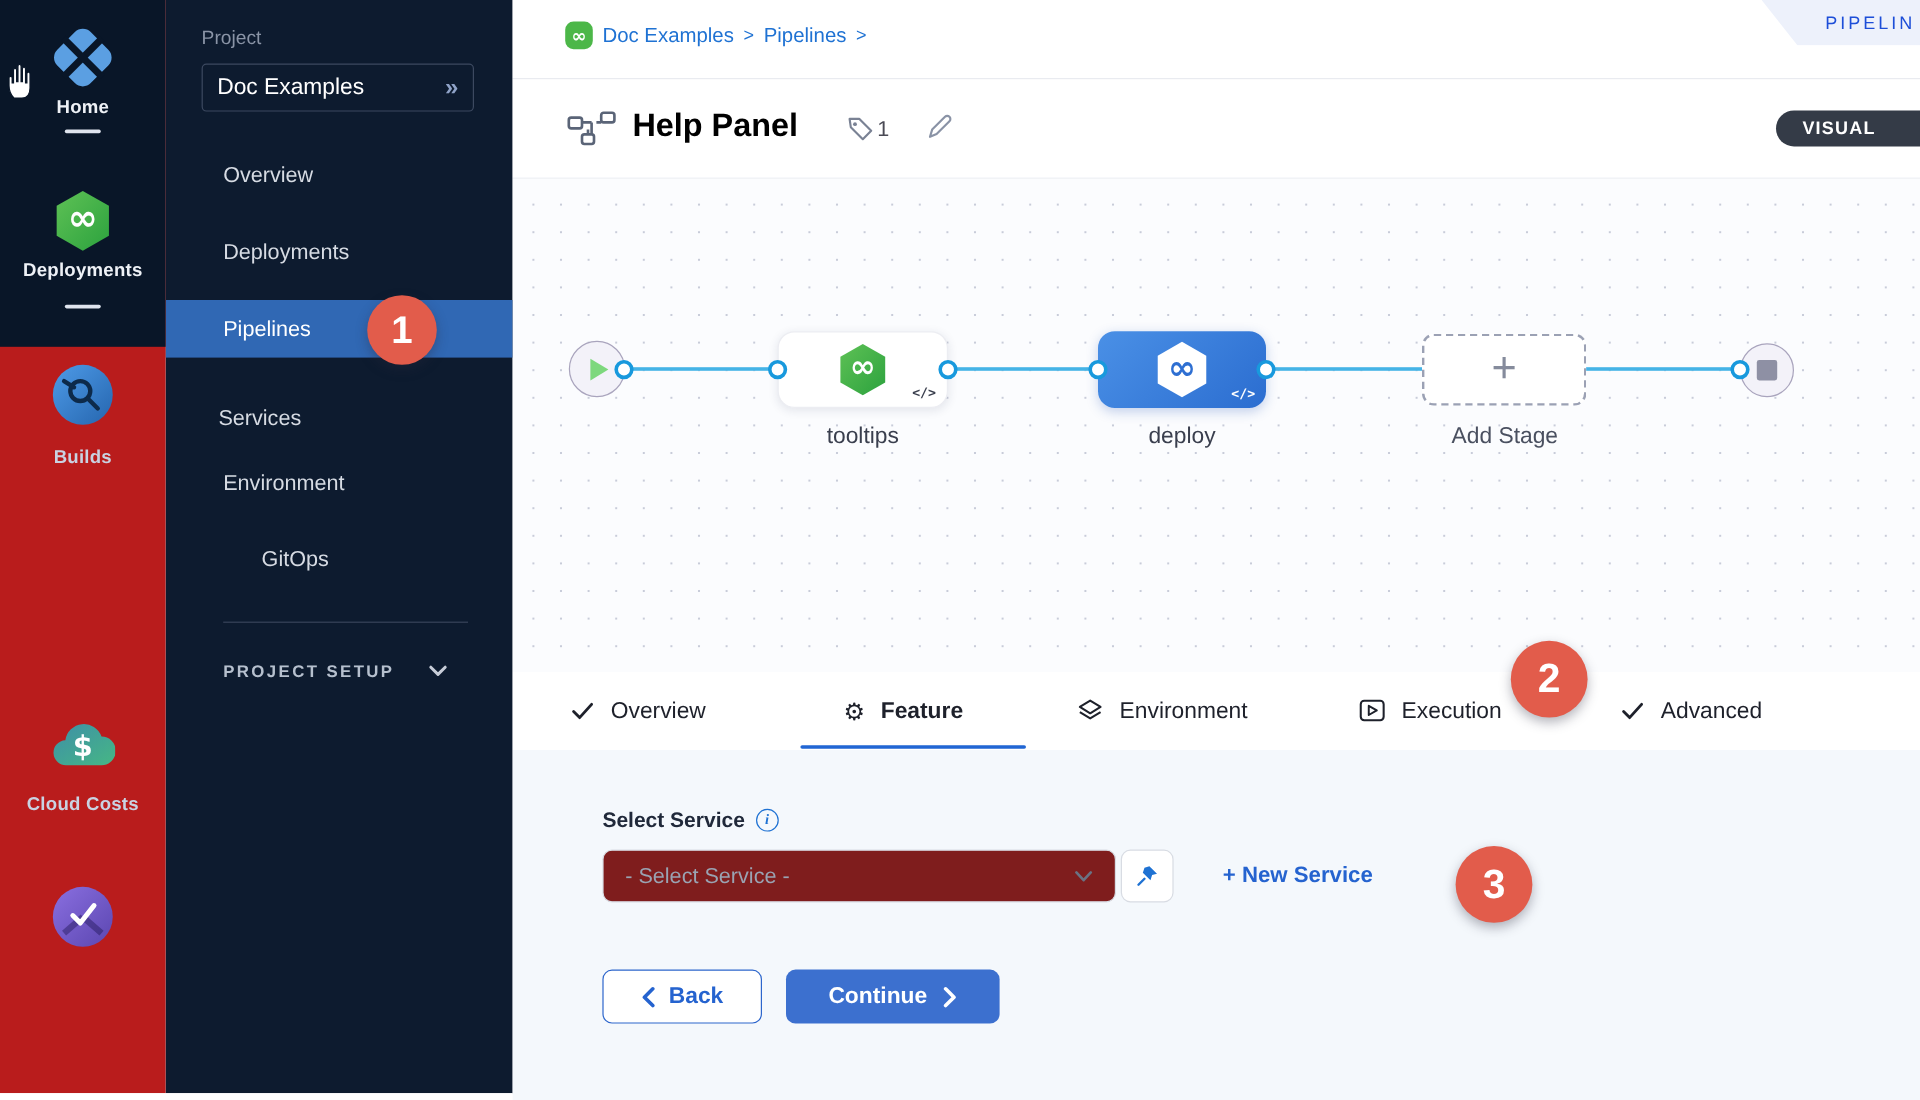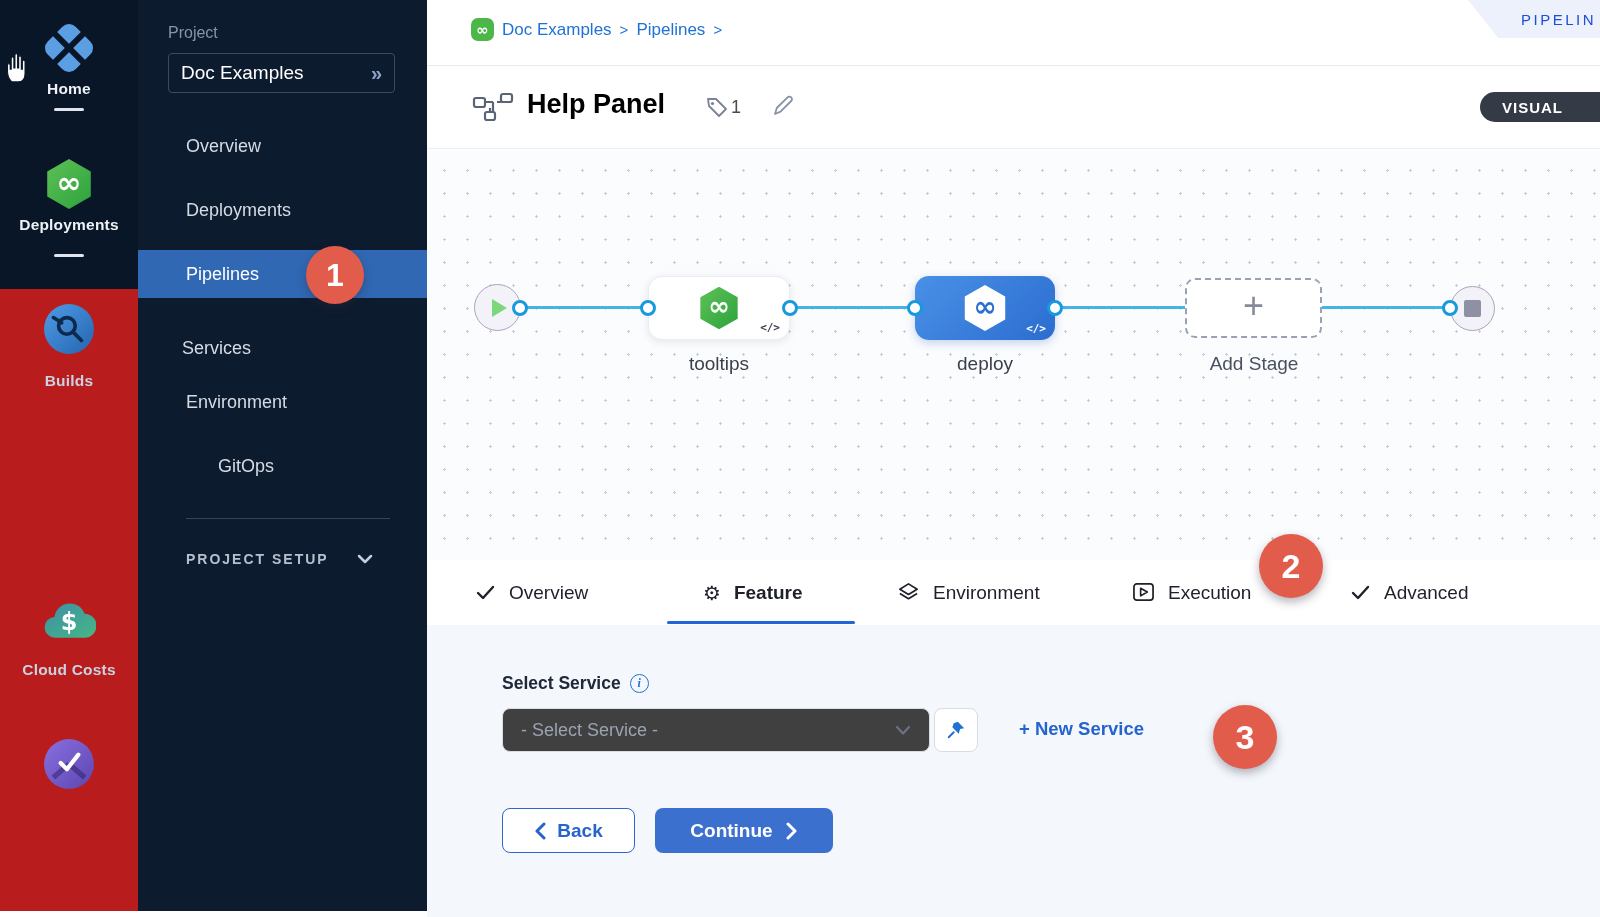--- a/index.html
+++ b/index.html
@@ -74,21 +74,21 @@
   .tab { position:absolute; top:0; height:65px; display:flex; align-items:center; gap:13px; cursor:pointer; }
   .tab-label { font-size:19px; color:#1e212b; }
   .tab-underline { position:absolute; left:240px; top:61px; width:188px; height:3px; background:#2166d4; border-radius:2px; }
   .gear-glyph { font-family:"DejaVu Sans",sans-serif; font-size:20px; color:#1e212b; line-height:1; }
 
   
   .form-panel { position:absolute; left:0; top:625px; width:1173px; height:292px; background:#f4f8fc; }
   .form-label-row { position:absolute; left:75px; top:48px; display:flex; align-items:center; gap:9px; }
   .form-label { font-size:17.5px; font-weight:bold; color:#20293a; }
   .info-icon { width:19px; height:19px; border:1.5px solid #1f72d3; border-radius:50%; color:#1f72d3; font-size:12px; display:flex; align-items:center; justify-content:center; font-family:"Liberation Serif",serif; font-style:italic; font-weight:bold; cursor:pointer; }
-  .select-box { position:absolute; left:75px; top:83px; width:428px; height:44px; background:#404040; border:1px solid #d8dce3; border-radius:8px; display:flex; align-items:center; padding:0 18px; cursor:pointer; }
+  .select-box { position:absolute; left:75px; top:83px; width:428px; height:44px; background:#7f1d1d; border:1px solid #d8dce3; border-radius:8px; display:flex; align-items:center; padding:0 18px; cursor:pointer; }
   .select-placeholder { flex:1; font-size:18px; color:#9aa3b2; }
   .pin-btn { position:absolute; left:507px; top:83px; width:44px; height:44px; background:#fff; border:1px solid #d8dce3; border-radius:8px; display:flex; align-items:center; justify-content:center; cursor:pointer; }
   .new-service { position:absolute; left:592px; top:93px; font-size:18.5px; font-weight:bold; color:#2563cf; cursor:pointer; }
   .back-btn { position:absolute; left:75px; top:183px; width:133px; height:45px; background:#fff; border:1.5px solid #2d66cc; border-radius:8px; display:flex; align-items:center; justify-content:center; gap:10px; cursor:pointer; }
   .back-btn span { color:#2563cf; font-size:19px; font-weight:bold; }
   .continue-btn { position:absolute; left:228px; top:183px; width:178px; height:45px; background:#3c70cf; border:none; border-radius:8px; display:flex; align-items:center; justify-content:center; gap:12px; cursor:pointer; }
   .continue-btn span { color:#fff; font-size:19px; font-weight:bold; }
 
   
   .step-badge { position:absolute; border-radius:50%; background:#e25c4b; display:flex; align-items:center; justify-content:center; color:#fff; font-weight:bold; box-shadow:0 4px 10px rgba(40,40,60,.35); z-index:20; }

